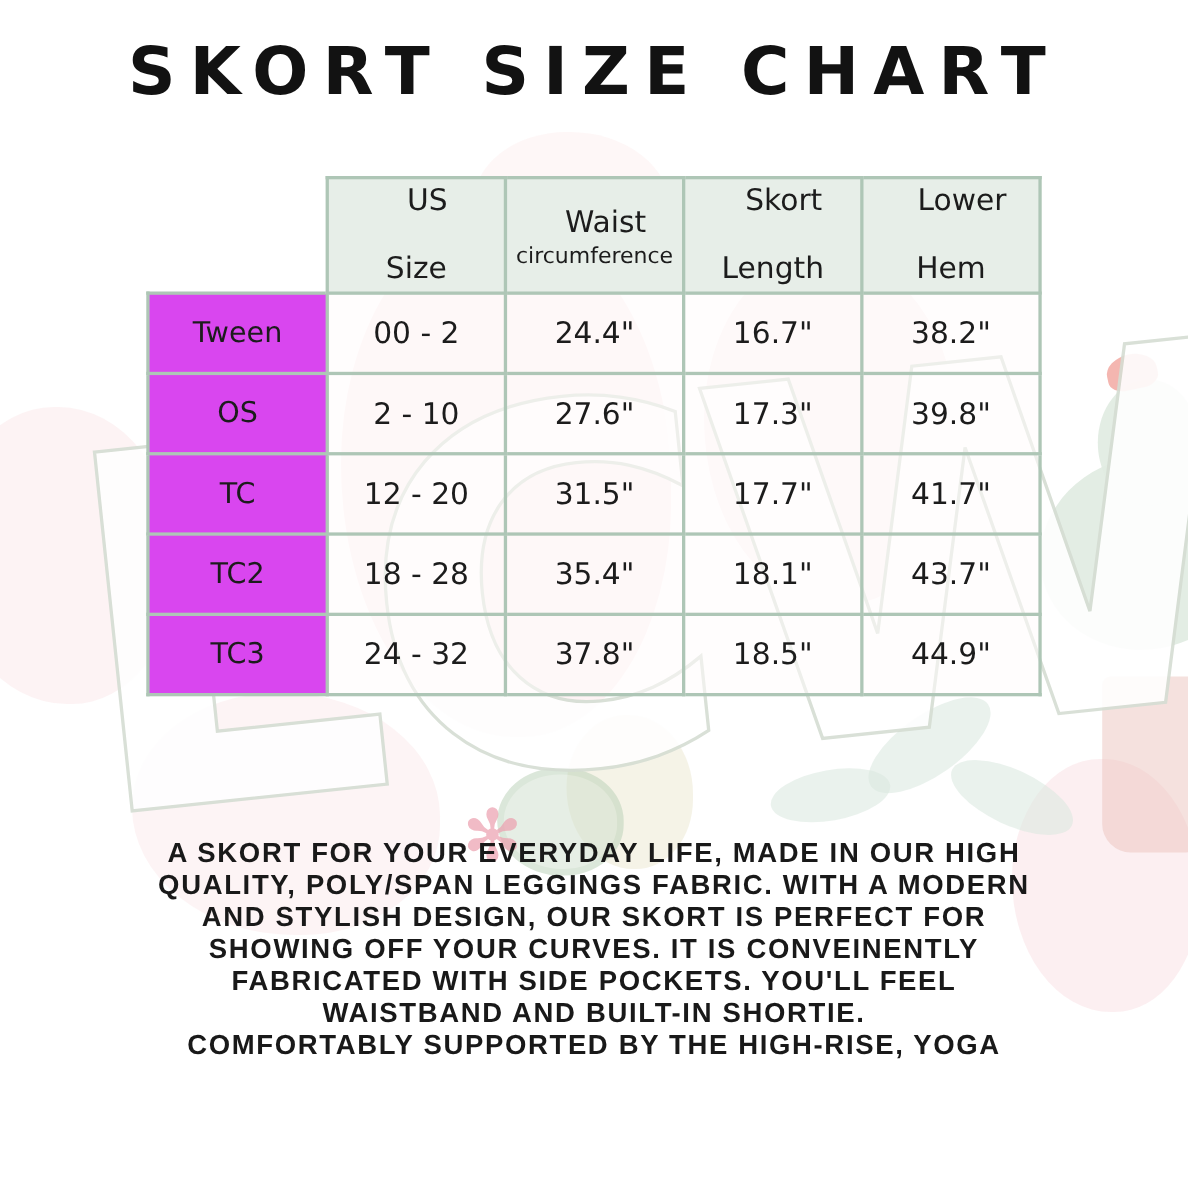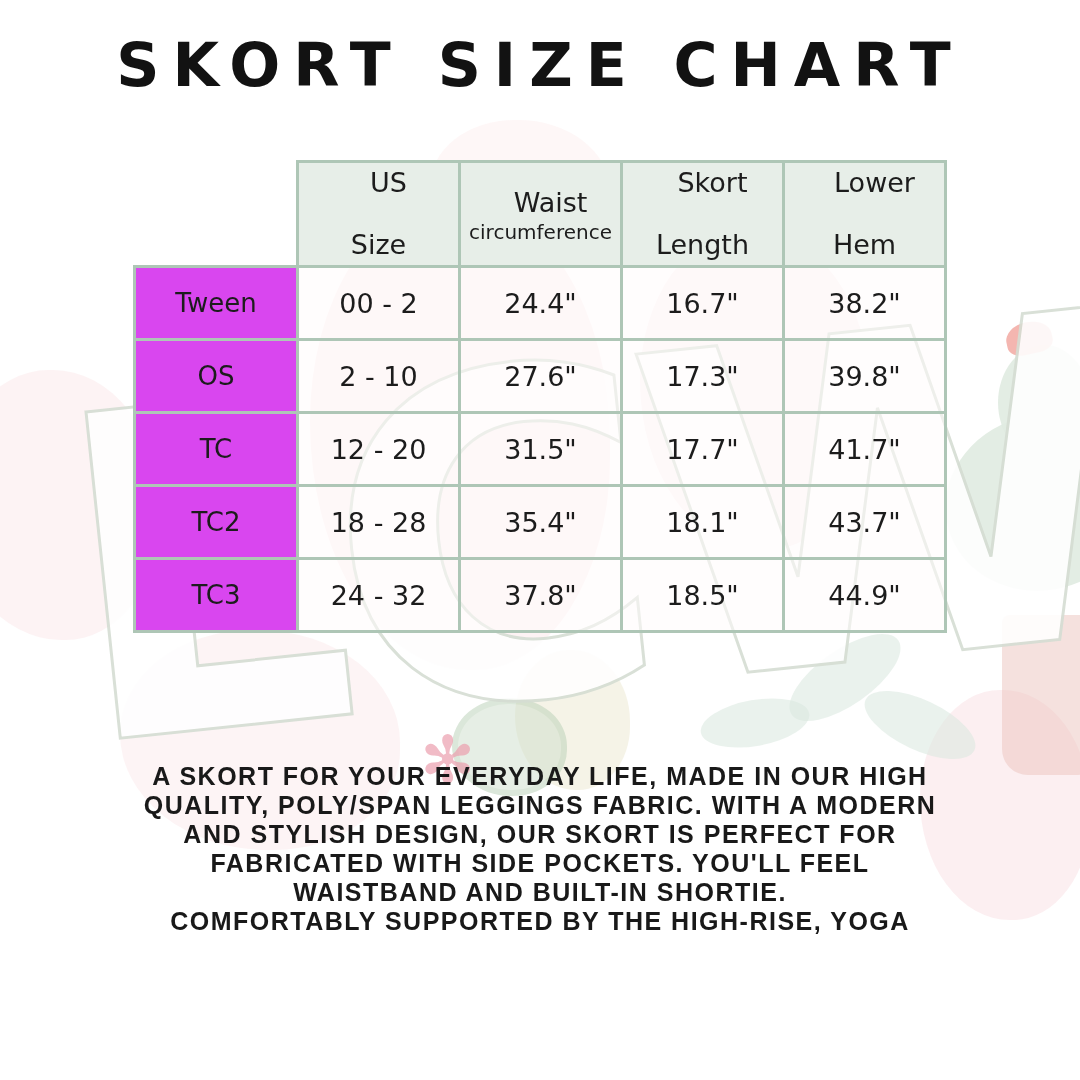--- a/index.html
+++ b/index.html
@@ -165,18 +165,19 @@
           <td class="data-cell">18.5"</td>
           <td class="data-cell">44.9"</td>
         </tr>
       </tbody>
   </table>
 
   <div class="description">
     <div>A SKORT FOR YOUR EVERYDAY LIFE, MADE IN OUR HIGH</div>
     <div>QUALITY, POLY/SPAN LEGGINGS FABRIC. WITH A MODERN</div>
     <div>AND STYLISH DESIGN, OUR SKORT IS PERFECT FOR</div>
+    <div>SHOWING OFF YOUR CURVES. IT IS CONVEINENTLY</div>
     <div>FABRICATED WITH SIDE POCKETS. YOU'LL FEEL</div>
     <div>WAISTBAND AND BUILT-IN SHORTIE.</div>
     <div>COMFORTABLY SUPPORTED BY THE HIGH-RISE, YOGA</div>
   </div>
 
 </div>
 
 </body></html>

